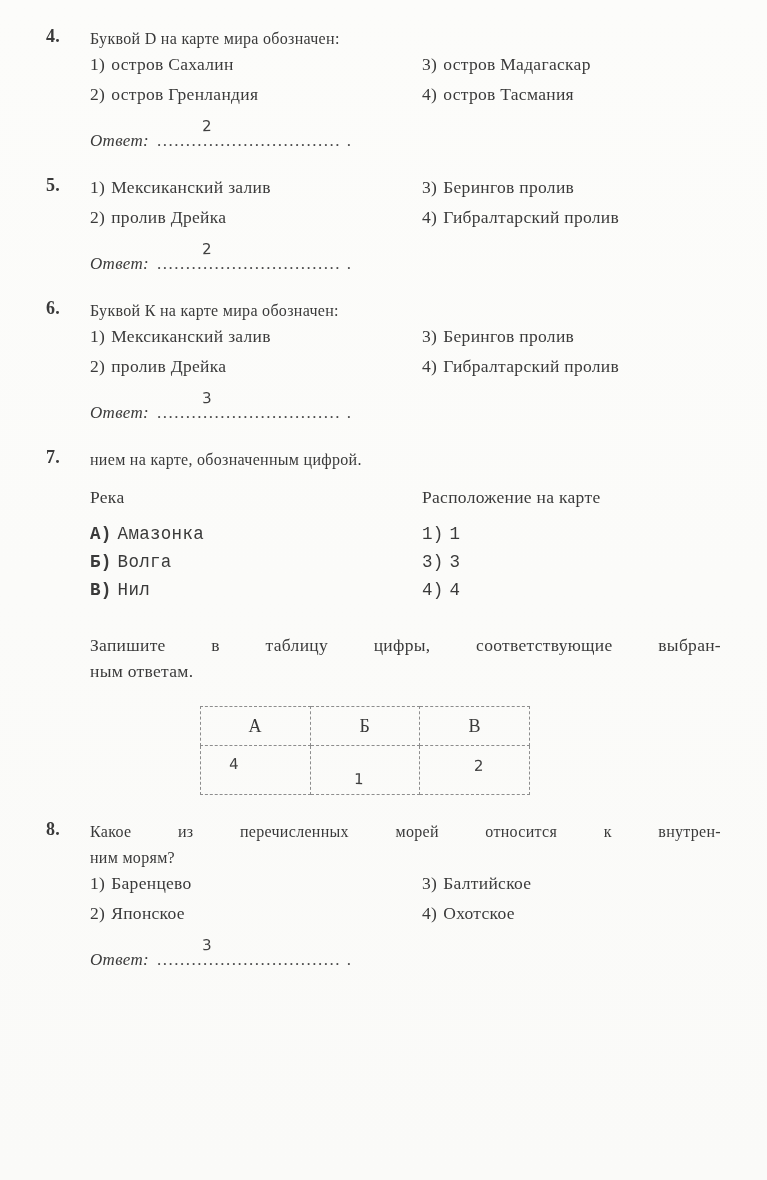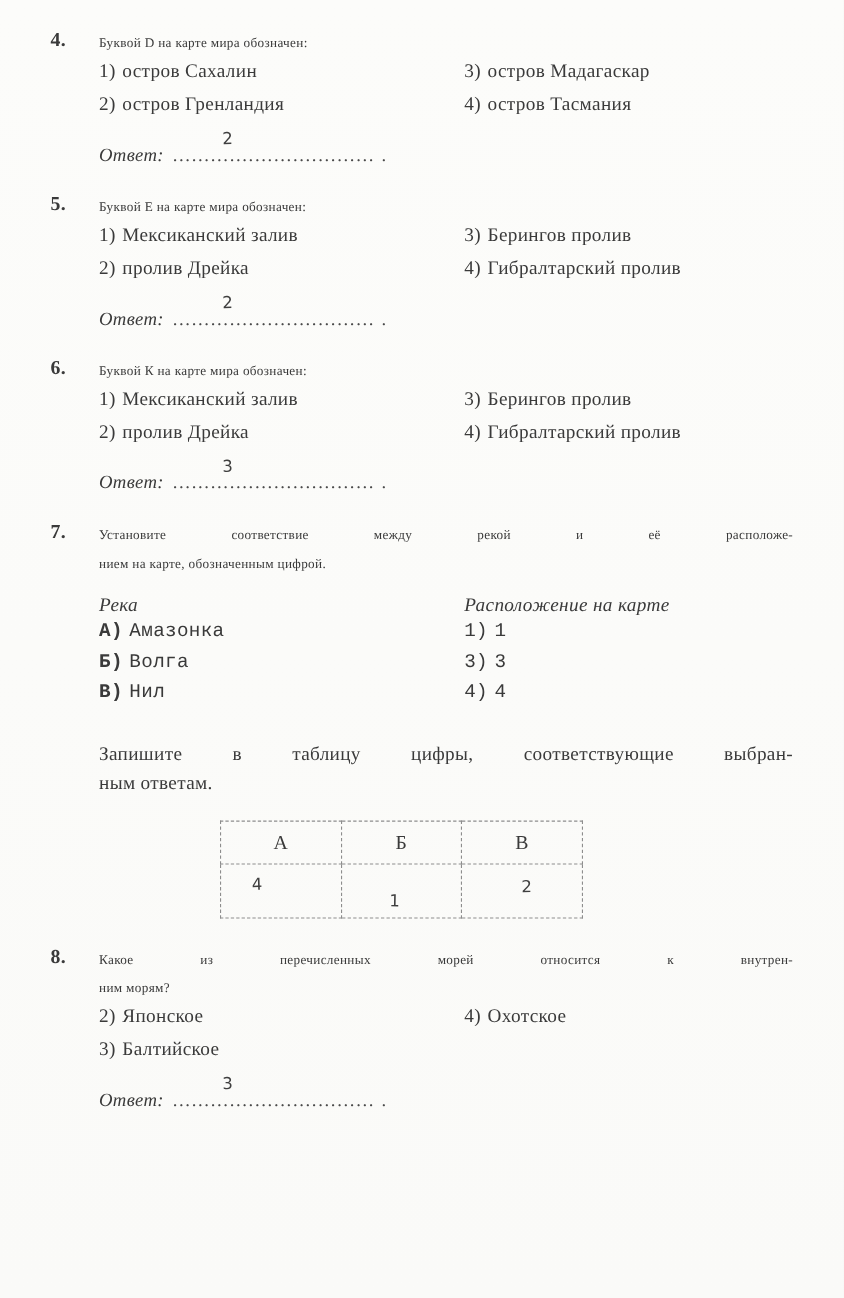--- a/index.html
+++ b/index.html
@@ -34,21 +34,21 @@
     flex-shrink: 0;
     font-weight: bold;
     font-size: 18px;
     letter-spacing: 0.3px;
   }
   .q-body {
     flex: 1;
     min-width: 0;
   }
   .q-text {
-    font-size: 12px;
+    font-size: 16px;
     line-height: 26px;
     letter-spacing: 0.3px;
   }
   .q-text .justify-line {
     text-align: justify;
     text-align-last: justify;
   }
   .options {
     display: grid;
     grid-template-columns: 332px 1fr;
@@ -89,22 +89,21 @@
   
   .match-cols {
     display: flex;
     margin-top: 14px;
     font-size: 17.5px;
     letter-spacing: 0.3px;
   }
   .match-left { width: 332px; flex-shrink: 0; }
   .match-right { flex: 1; }
   .match-header {
-    font-style: italic;
-    margin-bottom: 0;
+    margin-bottom: 12px;
   }
   .match-item { line-height: 28px; white-space: nowrap; font-family: Liberation Mono, monospace; }
   .match-item .item-label { font-weight: bold; margin-right: 6px; }
   .match-right .match-item .item-label { font-weight: normal; }
   .match-instruction {
     margin-top: 28px;
     font-size: 17.5px;
     line-height: 26px;
     letter-spacing: 0.3px;
   }
@@ -159,23 +158,20 @@
           <span class="hw ans-hw">2</span>
         </div>
       </div>
     </div>
   </section>
 
   <section class="question">
     <div class="q-head">
       <span class="q-num">5.</span>
       <div class="q-body">
-        <div class="q-text">
-          <div>Буквой Е на карте мира обозначен:</div>
-        </div>
         <div class="options">
           <div class="opt"><span class="opt-label">1)</span><span>Мексиканский залив</span></div>
           <div class="opt"><span class="opt-label">2)</span><span>пролив Дрейка</span></div>
           <div class="opt"><span class="opt-label">3)</span><span>Берингов пролив</span></div>
           <div class="opt"><span class="opt-label">4)</span><span>Гибралтарский пролив</span></div>
         </div>
         <div class="answer-line">
           <span class="ans-label">Ответ:</span><span class="dots">................................ .</span>
           <span class="hw ans-hw">2</span>
         </div>
@@ -202,21 +198,20 @@
         </div>
       </div>
     </div>
   </section>
 
   <section class="question">
     <div class="q-head">
       <span class="q-num">7.</span>
       <div class="q-body">
         <div class="q-text">
-          <div class="justify-line">Установите соответствие между рекой и её расположе-</div>
           <div>нием на карте, обозначенным цифрой.</div>
         </div>
 
         <div class="match-cols">
           <div class="match-left">
             <div class="match-header">Река</div>
             <div class="match-item"><span class="item-label">А)</span><span>Амазонка</span></div>
             <div class="match-item"><span class="item-label">Б)</span><span>Волга</span></div>
             <div class="match-item"><span class="item-label">В)</span><span>Нил</span></div>
           </div>
@@ -253,20 +248,21 @@
 
   <section class="question">
     <div class="q-head">
       <span class="q-num">8.</span>
       <div class="q-body">
         <div class="q-text">
           <div class="justify-line">Какое из перечисленных морей относится к внутрен-</div>
           <div>ним морям?</div>
         </div>
         <div class="options">
+          <div class="opt"><span class="opt-label">1)</span><span>Баренцево</span></div>
           <div class="opt"><span class="opt-label">2)</span><span>Японское</span></div>
           <div class="opt"><span class="opt-label">3)</span><span>Балтийское</span></div>
           <div class="opt"><span class="opt-label">4)</span><span>Охотское</span></div>
         </div>
         <div class="answer-line">
           <span class="ans-label">Ответ:</span><span class="dots">................................ .</span>
           <span class="hw ans-hw">3</span>
         </div>
       </div>
     </div>

